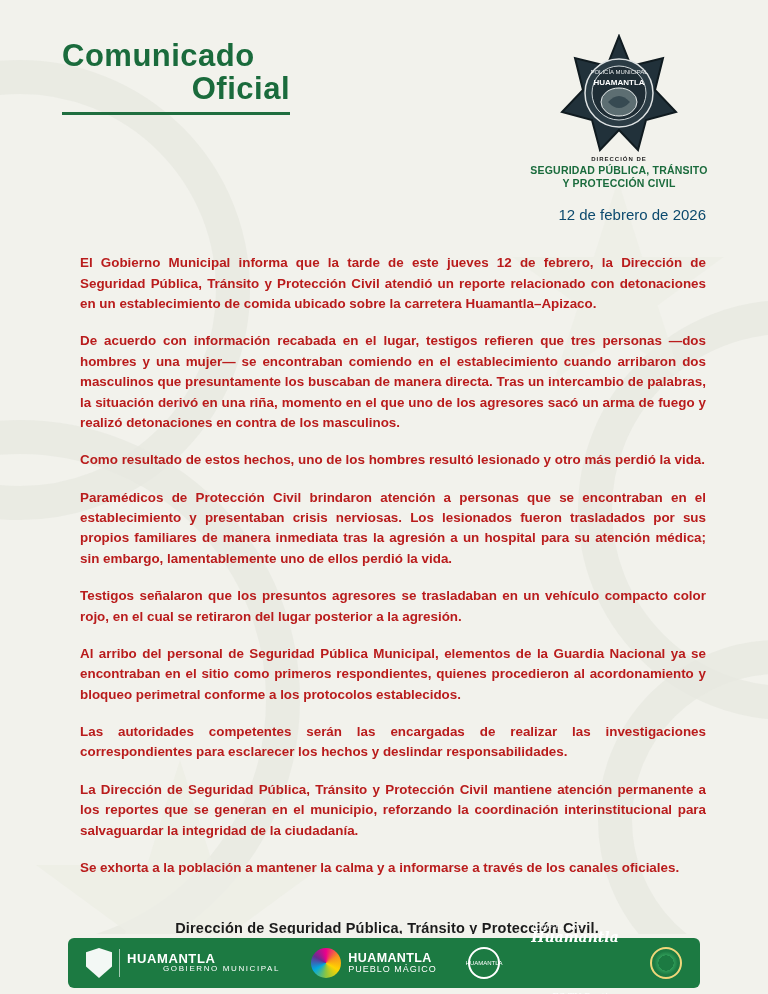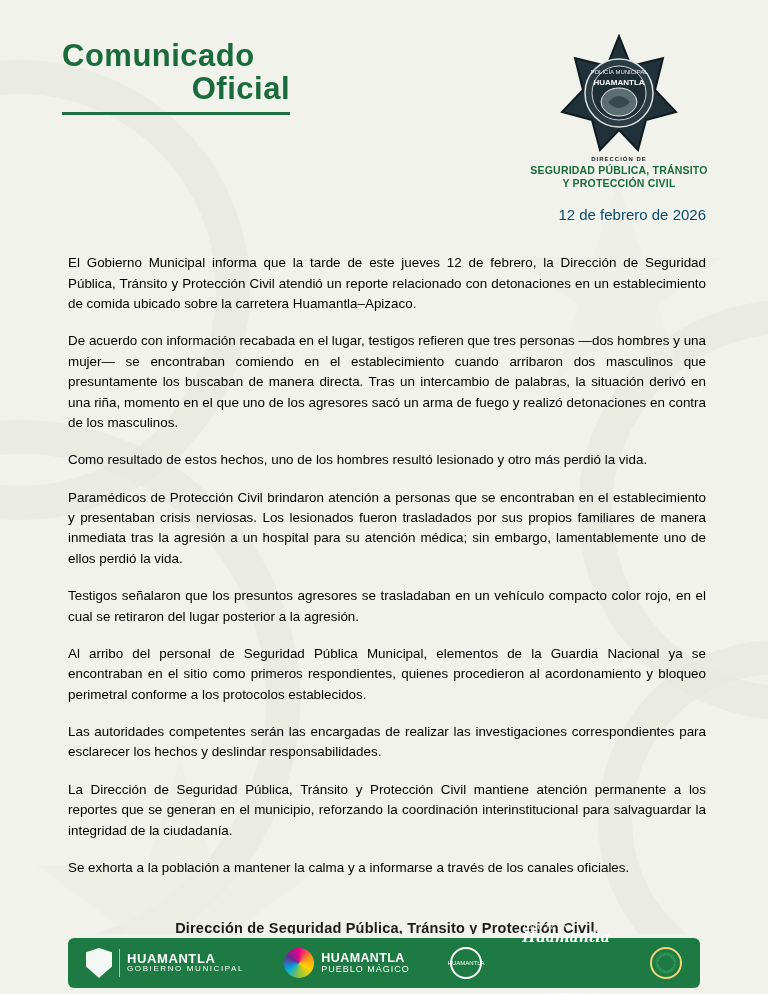--- a/index.html
+++ b/index.html
@@ -123,26 +123,27 @@
     padding: 16px 62px 0 0;
     font-size: 15px;
     color: #0c4a6e;
   }
 
   
   .body-copy {
     padding: 30px 62px 0 68px;
   }
   .body-copy p {
-    margin: 0 0 17px 0;
+    margin: 0 0 17px 12px;
     font-size: 13.4px;
     line-height: 1.52;
-    color: #000000;
+    color: #b91c1c;
     text-align: justify;
     text-justify: inter-word;
+    font-weight: bold;
   }
 
   .signature {
     text-align: center;
     margin-top: 42px;
     font-size: 14.5px;
     font-weight: bold;
     color: #1c1c1c;
     letter-spacing: .2px;
   }
@@ -171,21 +172,21 @@
   }
   .f-item { display: flex; align-items: center; gap: 7px; color: #fff; }
   .f-sep { width: 1px; height: 28px; background: rgba(255,255,255,.6); }
   .f-shield {
     width: 26px; height: 30px;
     background: #fff;
     clip-path: polygon(50% 0, 100% 14%, 100% 62%, 50% 100%, 0 62%, 0 14%);
     opacity: .95;
   }
   .f-text-main { font-size: 13px; font-weight: bold; letter-spacing: .6px; line-height: 1.05; }
-  .f-text-sub { font-size: 8px; letter-spacing: 1.6px; line-height: 1.1; }
+  .f-text-sub { font-size: 8px; letter-spacing: 1.6px; line-height: 1.1; margin-left: 36px; }
   .f-pm-mark {
     width: 30px; height: 30px;
     border-radius: 50%;
     background: conic-gradient(#ec008c, #f7941e, #ffd400, #8dc63f, #00a9e0, #662d91, #ec008c);
   }
   .f-pm-text { line-height: 1.05; }
   .f-pm-1 { font-size: 12.5px; font-weight: bold; letter-spacing: .4px; }
   .f-pm-2 { font-size: 9px; letter-spacing: 1px; }
   .f-circle-logo {
     width: 32px; height: 32px; border-radius: 50%;

